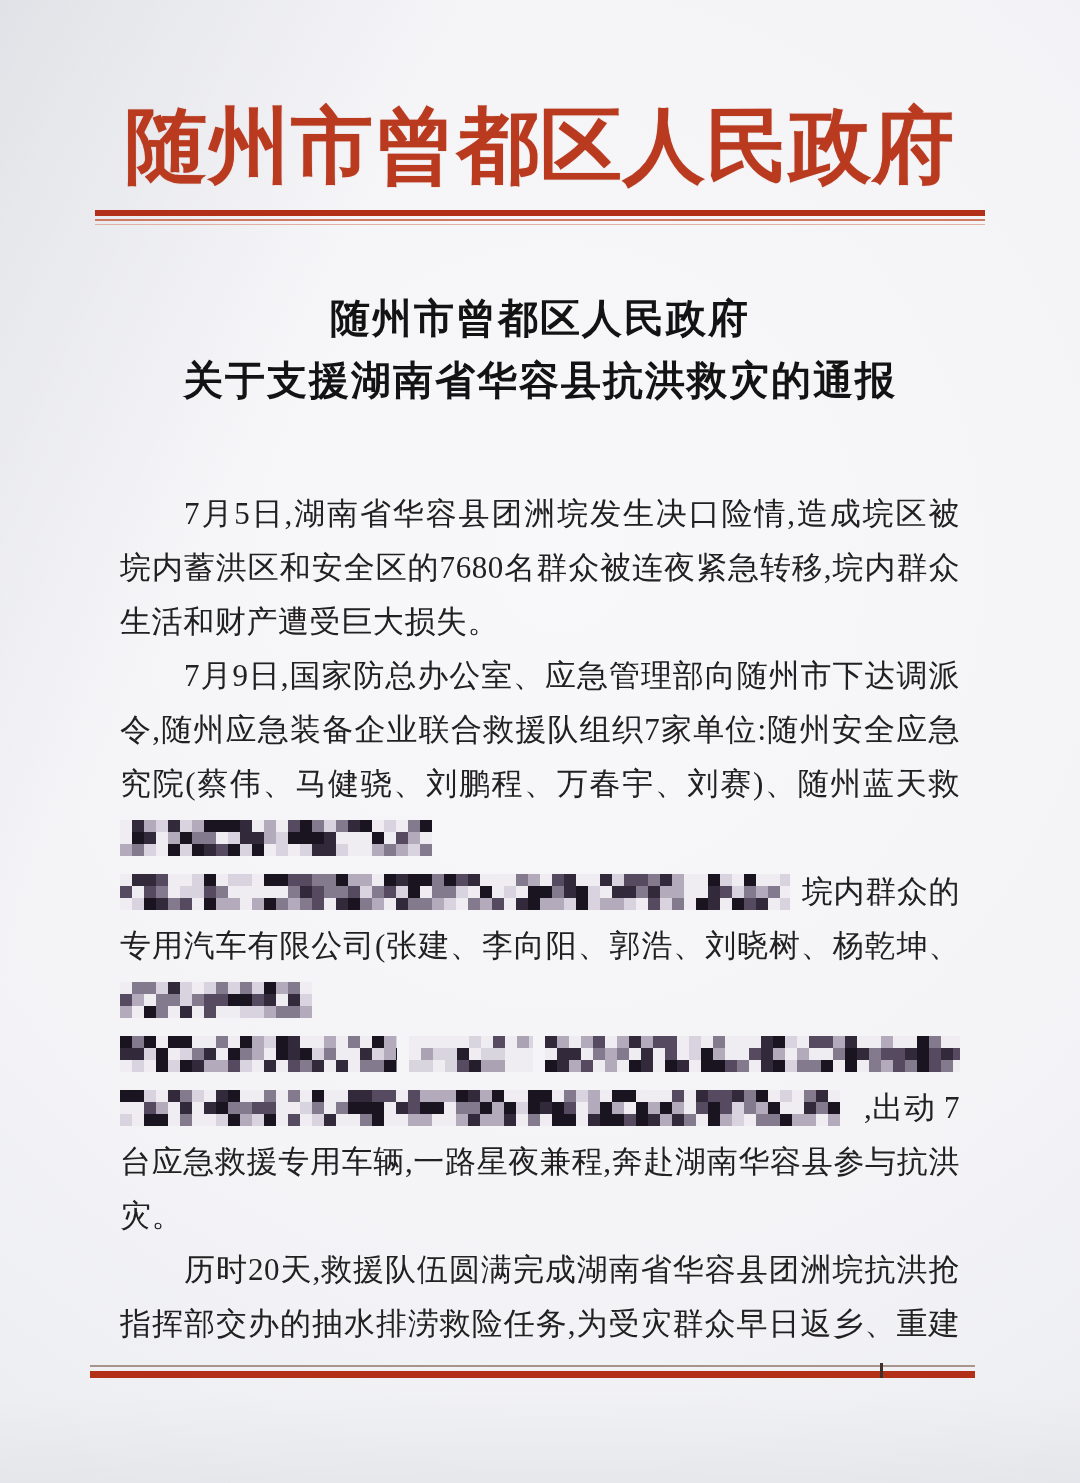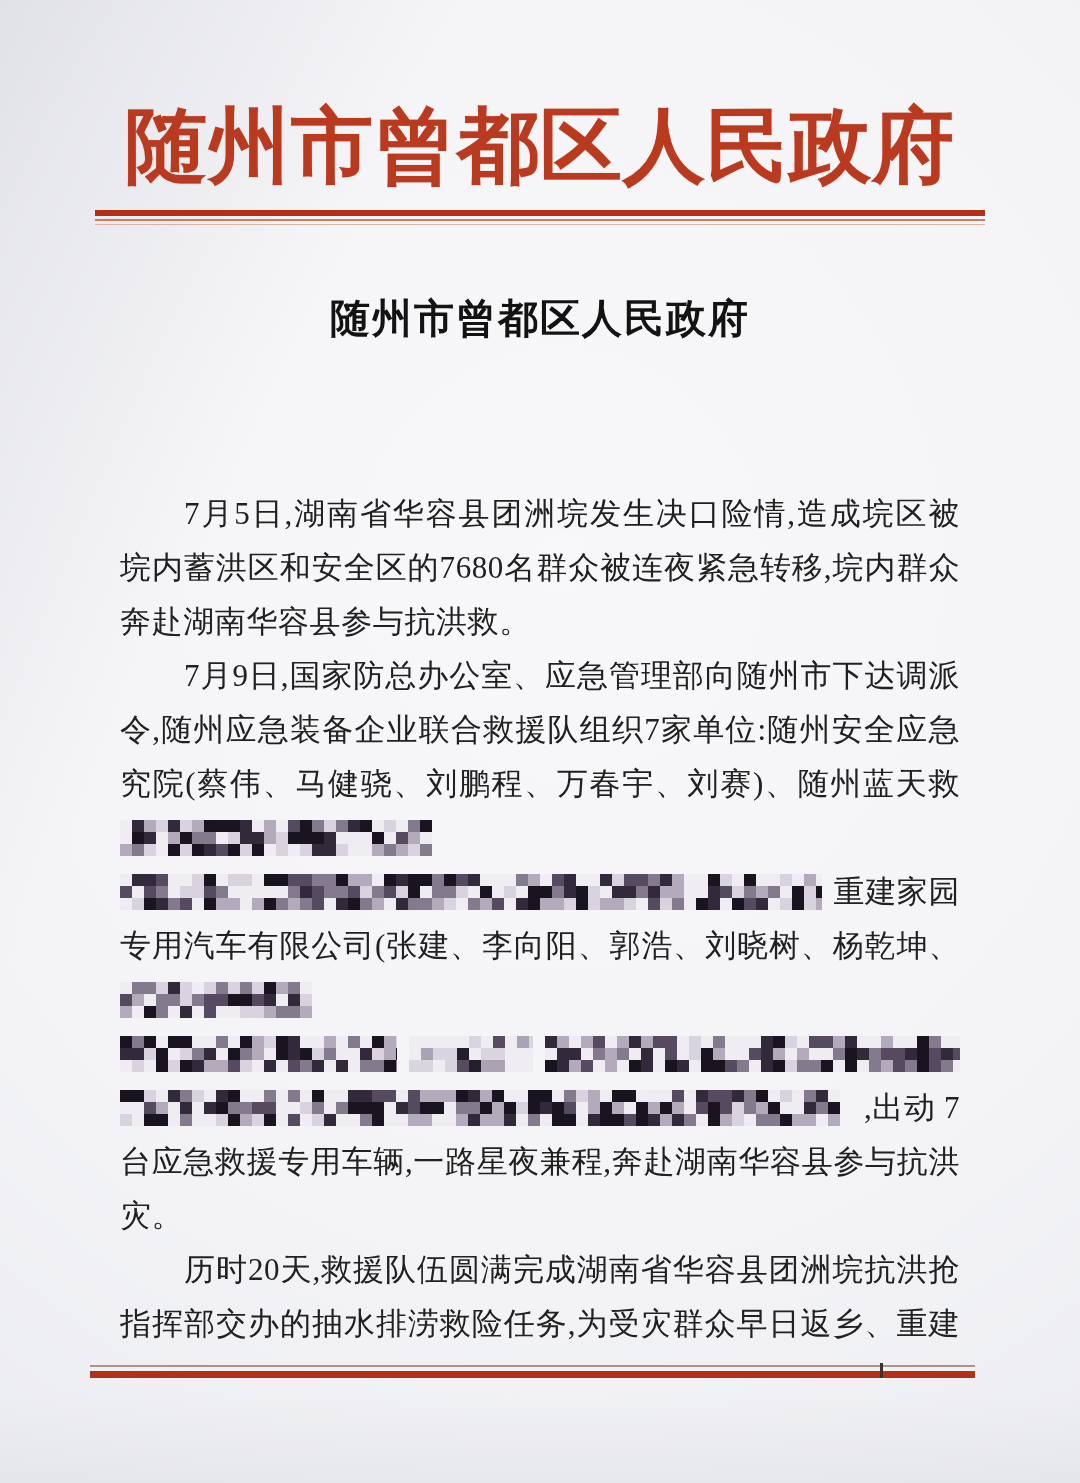--- a/index.html
+++ b/index.html
@@ -54,26 +54,27 @@
 <body>
 
 <div class="page">
   <div class="letterhead">随州市曾都区人民政府</div>
   <div class="rule-top-thick"></div>
   <div class="rule-top-thin"></div>
   <div class="rule-top-faint"></div>
 
   <div class="doc-title">
     <div class="t-line">随州市曾都区人民政府</div>
+    <div class="t-line">关于支援湖南省华容县抗洪救灾的通报</div>
   </div>
 
   <div class="doc-body">
       <div class="line just ind"><span>7月5日,湖南省华容县团洲垸发生决口险情,造成垸区被淹,</span></div>
       <div class="line just"><span>垸内蓄洪区和安全区的7680名群众被连夜紧急转移,垸内群众的</span></div>
-      <div class="line"><span>奔赴湖南华容县参与抗洪救。</span></div>
+      <div class="line"><span>生活和财产遭受巨大损失。</span></div>
       <div class="line just ind"><span>7月9日,国家防总办公室、应急管理部向随州市下达调派指</span></div>
       <div class="line just"><span>令,随州应急装备企业联合救援队组织7家单位:随州安全应急研</span></div>
       <div class="line just"><span>究院(蔡伟、马健骁、刘鹏程、万春宇、刘赛)、随州蓝天救援队(李</span></div>
       <div class="line flexline">
         <div class="mosaic" style="flex: 1 1 auto;">
           <i style="background: rgb(239, 236, 242);"></i>
           <i style="background: rgb(239, 236, 242);"></i>
           <i style="background: rgb(179, 171, 188);"></i>
           <i style="background: rgb(50, 42, 59);"></i>
           <i style="background: rgb(25, 20, 31);"></i>
@@ -325,21 +326,21 @@
           <i style="background: rgb(239, 236, 242);"></i>
           <i style="background: rgb(25, 20, 31);"></i>
           <i style="background: rgb(25, 20, 31);"></i>
           <i style="background: rgb(179, 171, 188);"></i>
           <i style="background: rgb(216, 211, 222);"></i>
           <i style="background: rgb(216, 211, 222);"></i>
           <i style="background: rgb(239, 236, 242);"></i>
           <i style="background: rgb(25, 20, 31);"></i>
           <i style="background: rgb(179, 171, 188);"></i>
         </div>
-        <span>重建家园</span>
+        <span>垸内群众的</span>
       </div>
       <div class="line just"><span>专用汽车有限公司(张建、李向阳、郭浩、刘晓树、杨乾坤、刘华军、</span></div>
       <div class="line flexline">
         <div class="mosaic" style="flex: 1 1 auto;">
           <i style="background: rgb(239, 236, 242);"></i>
           <i style="background: rgb(85, 74, 96);"></i>
           <i style="background: rgb(179, 171, 188);"></i>
           <i style="background: rgb(131, 122, 141);"></i>
           <i style="background: rgb(179, 171, 188);"></i>
           <i style="background: rgb(239, 236, 242);"></i>

